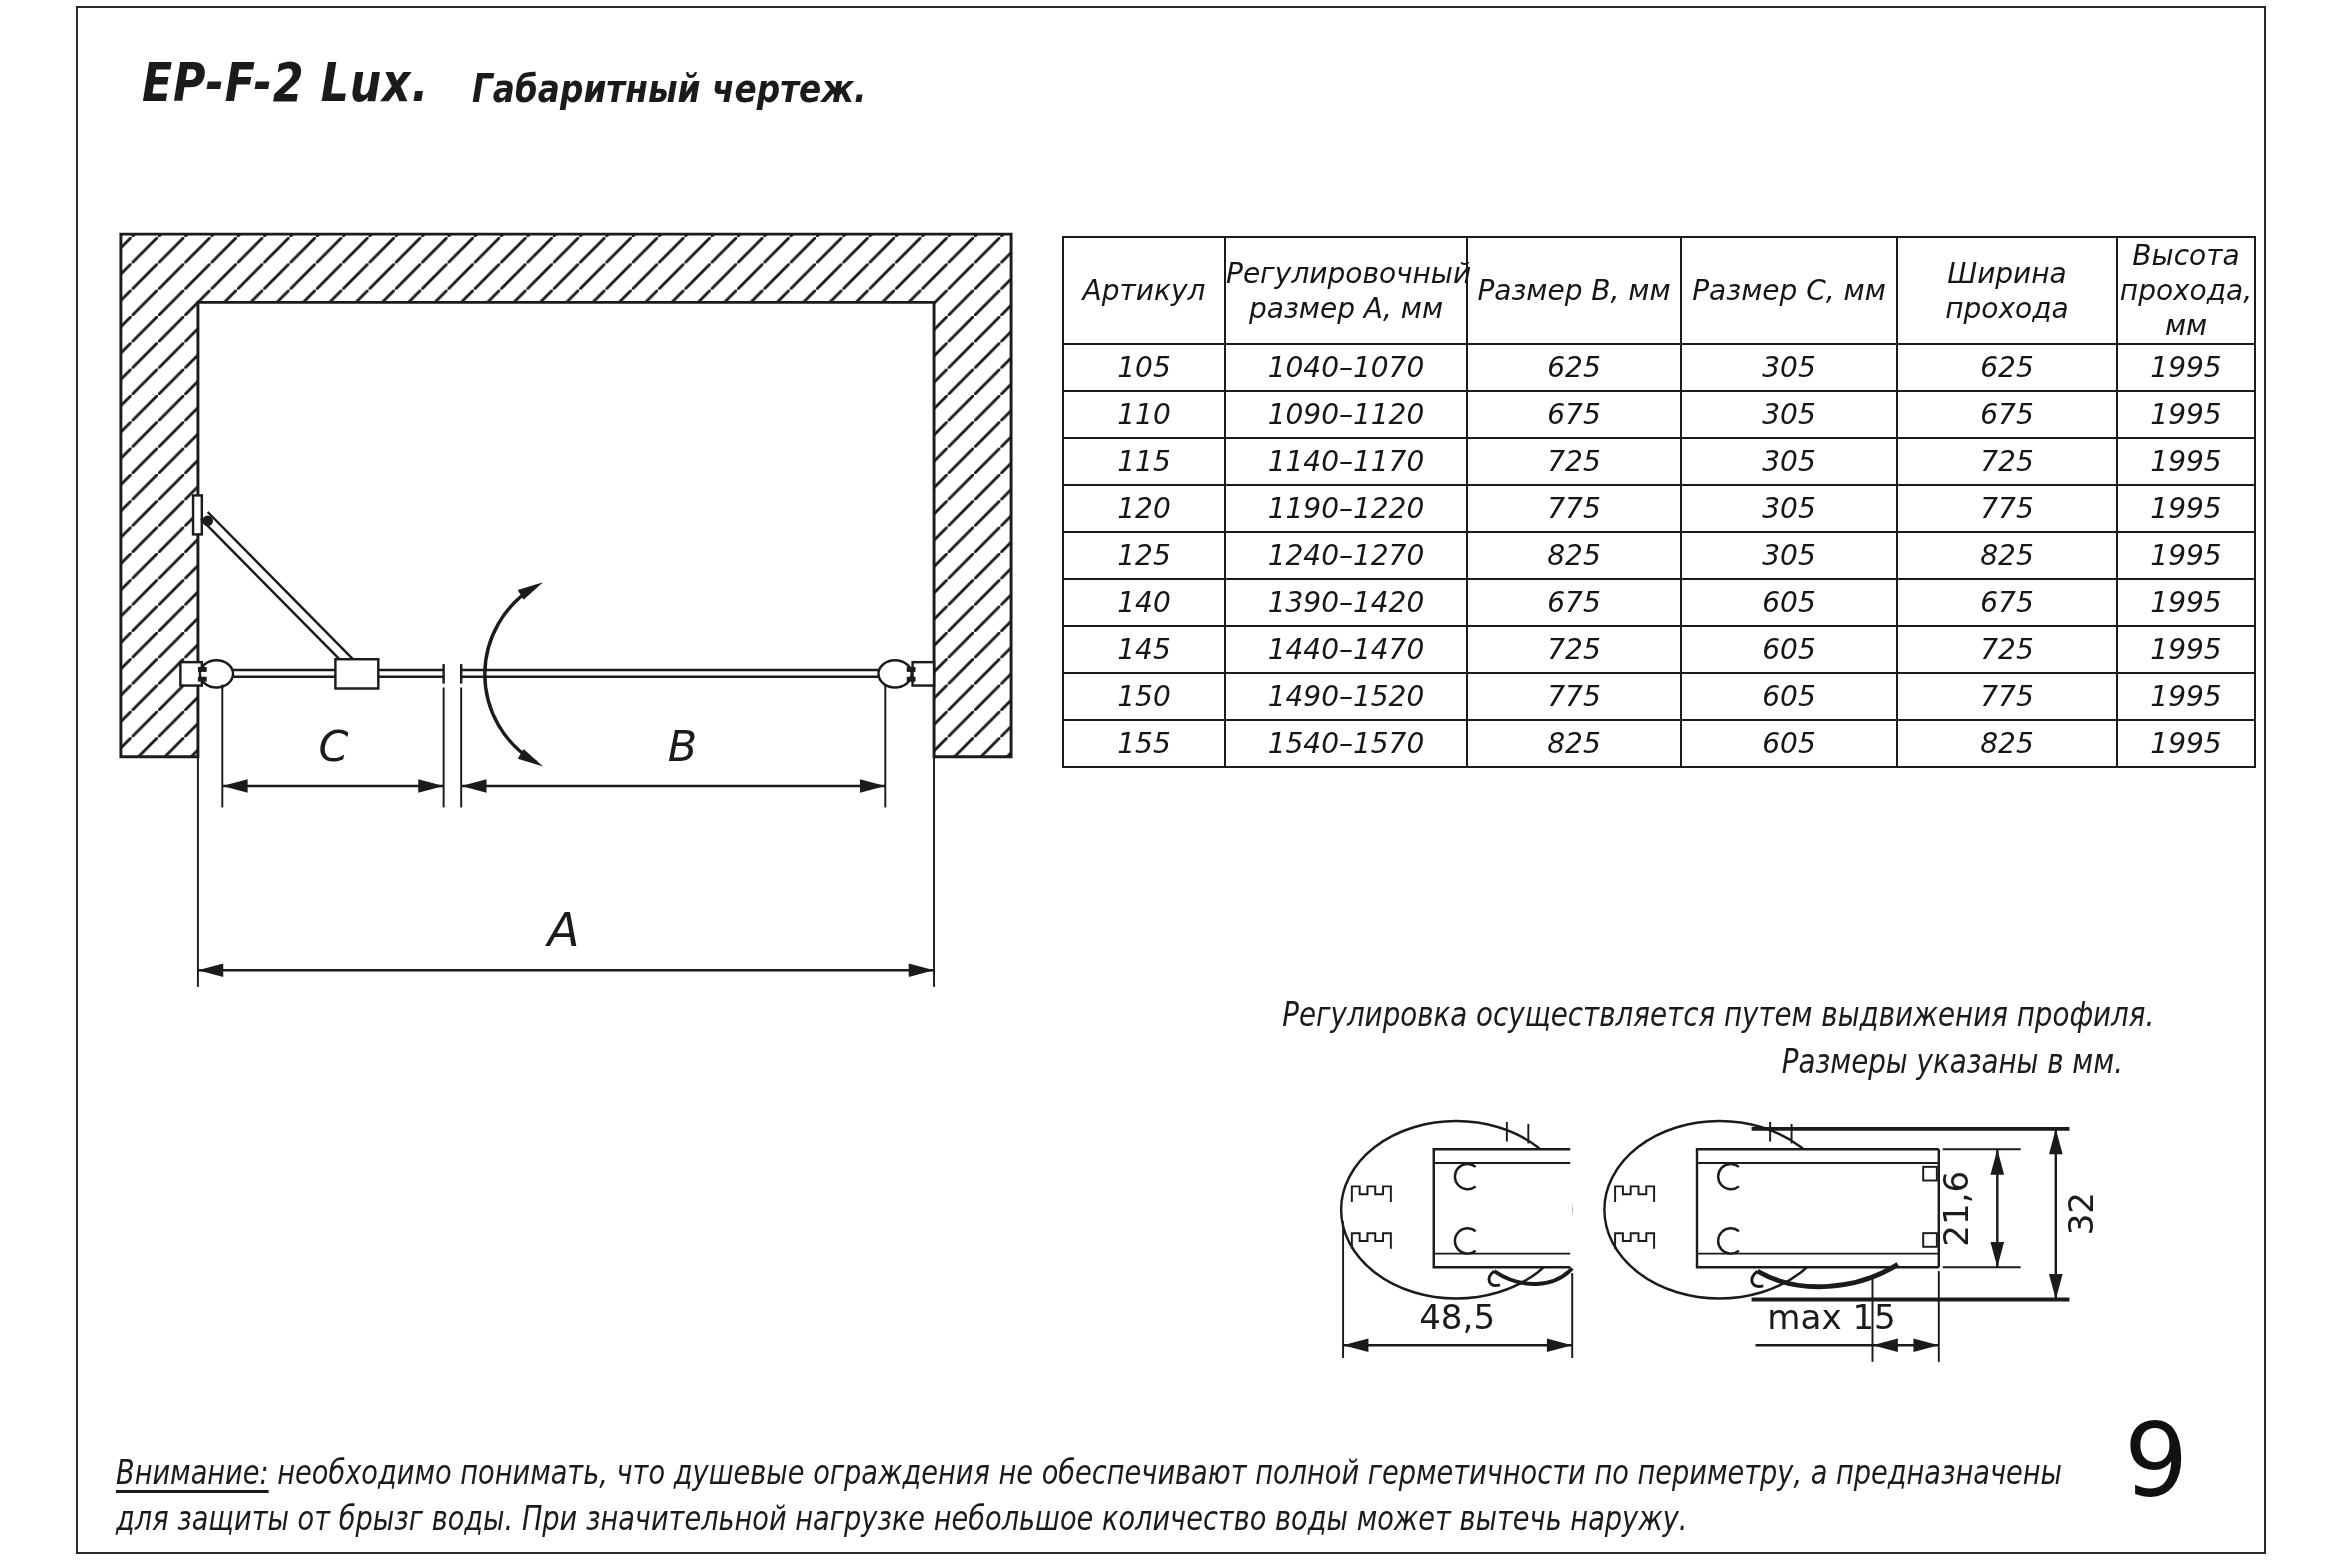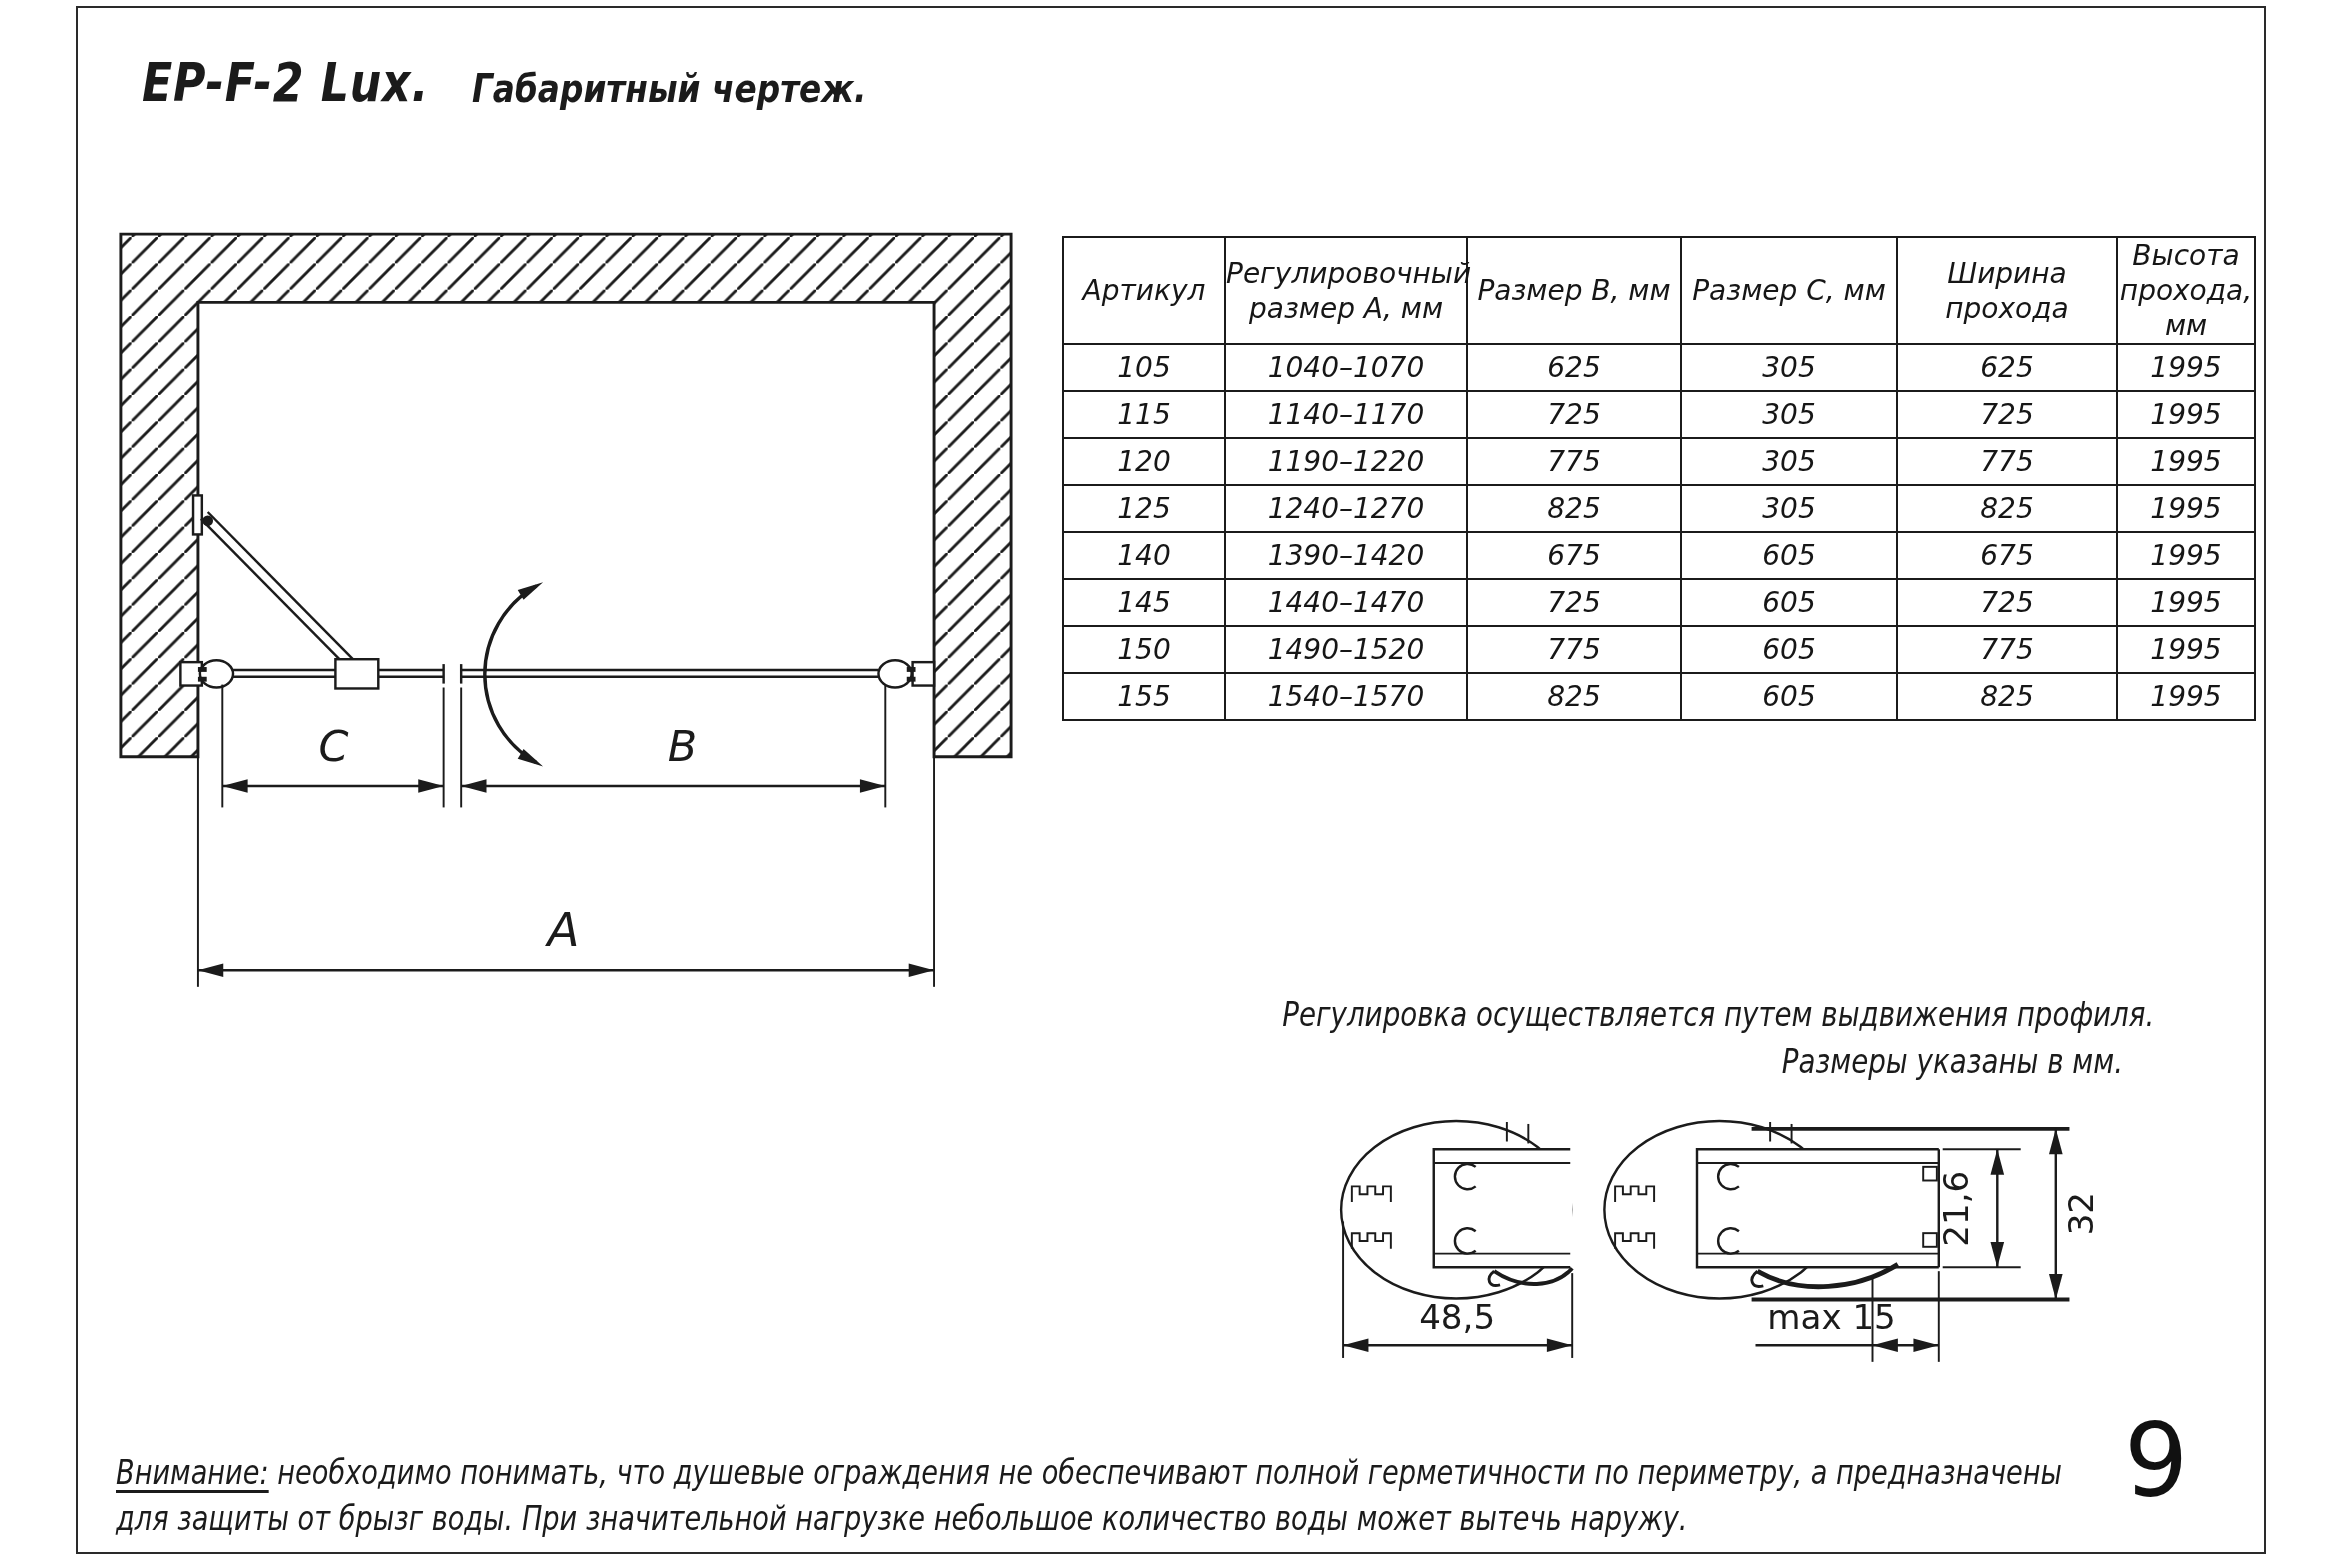--- a/index.html
+++ b/index.html
@@ -168,20 +168,28 @@
         </th>
       </tr>
     </thead>
     <tbody>
         <tr>
           <td>105</td>
           <td>1040–1070</td>
           <td>625</td>
           <td>305</td>
           <td>625</td>
+          <td>1995</td>
+        </tr>
+        <tr>
+          <td>110</td>
+          <td>1090–1120</td>
+          <td>675</td>
+          <td>305</td>
+          <td>675</td>
           <td>1995</td>
         </tr>
         <tr>
           <td>115</td>
           <td>1140–1170</td>
           <td>725</td>
           <td>305</td>
           <td>725</td>
           <td>1995</td>
         </tr>

